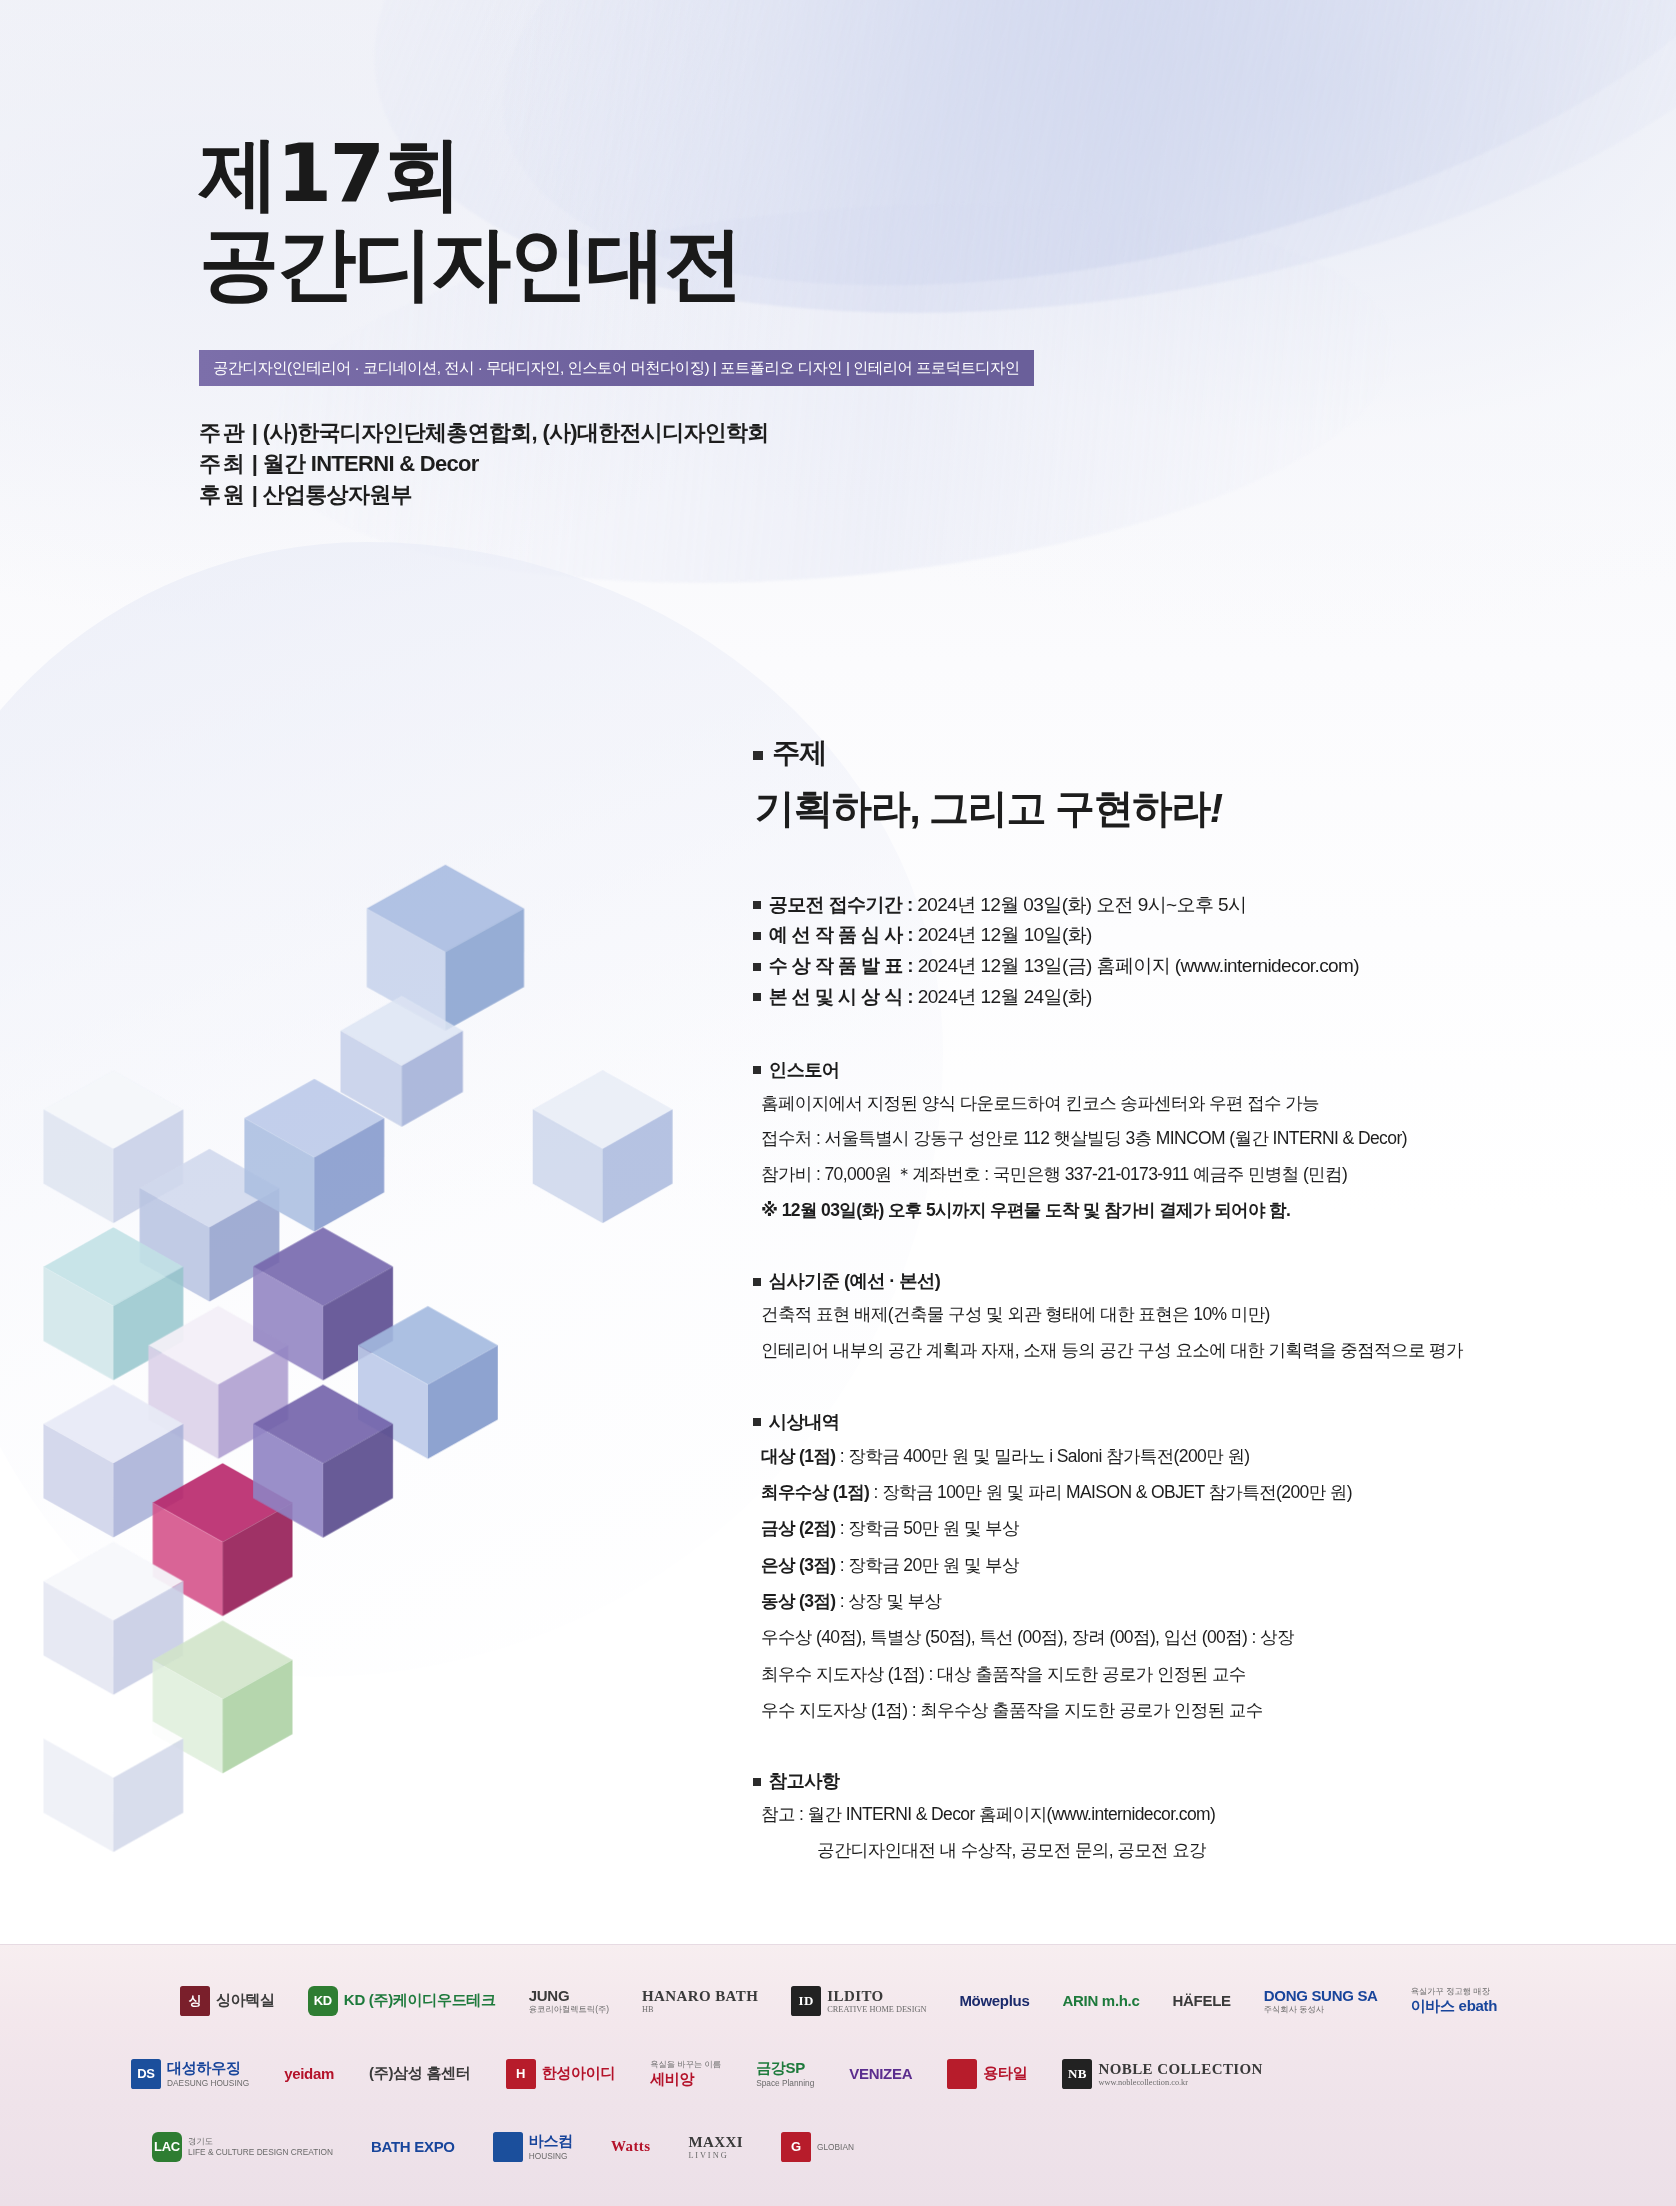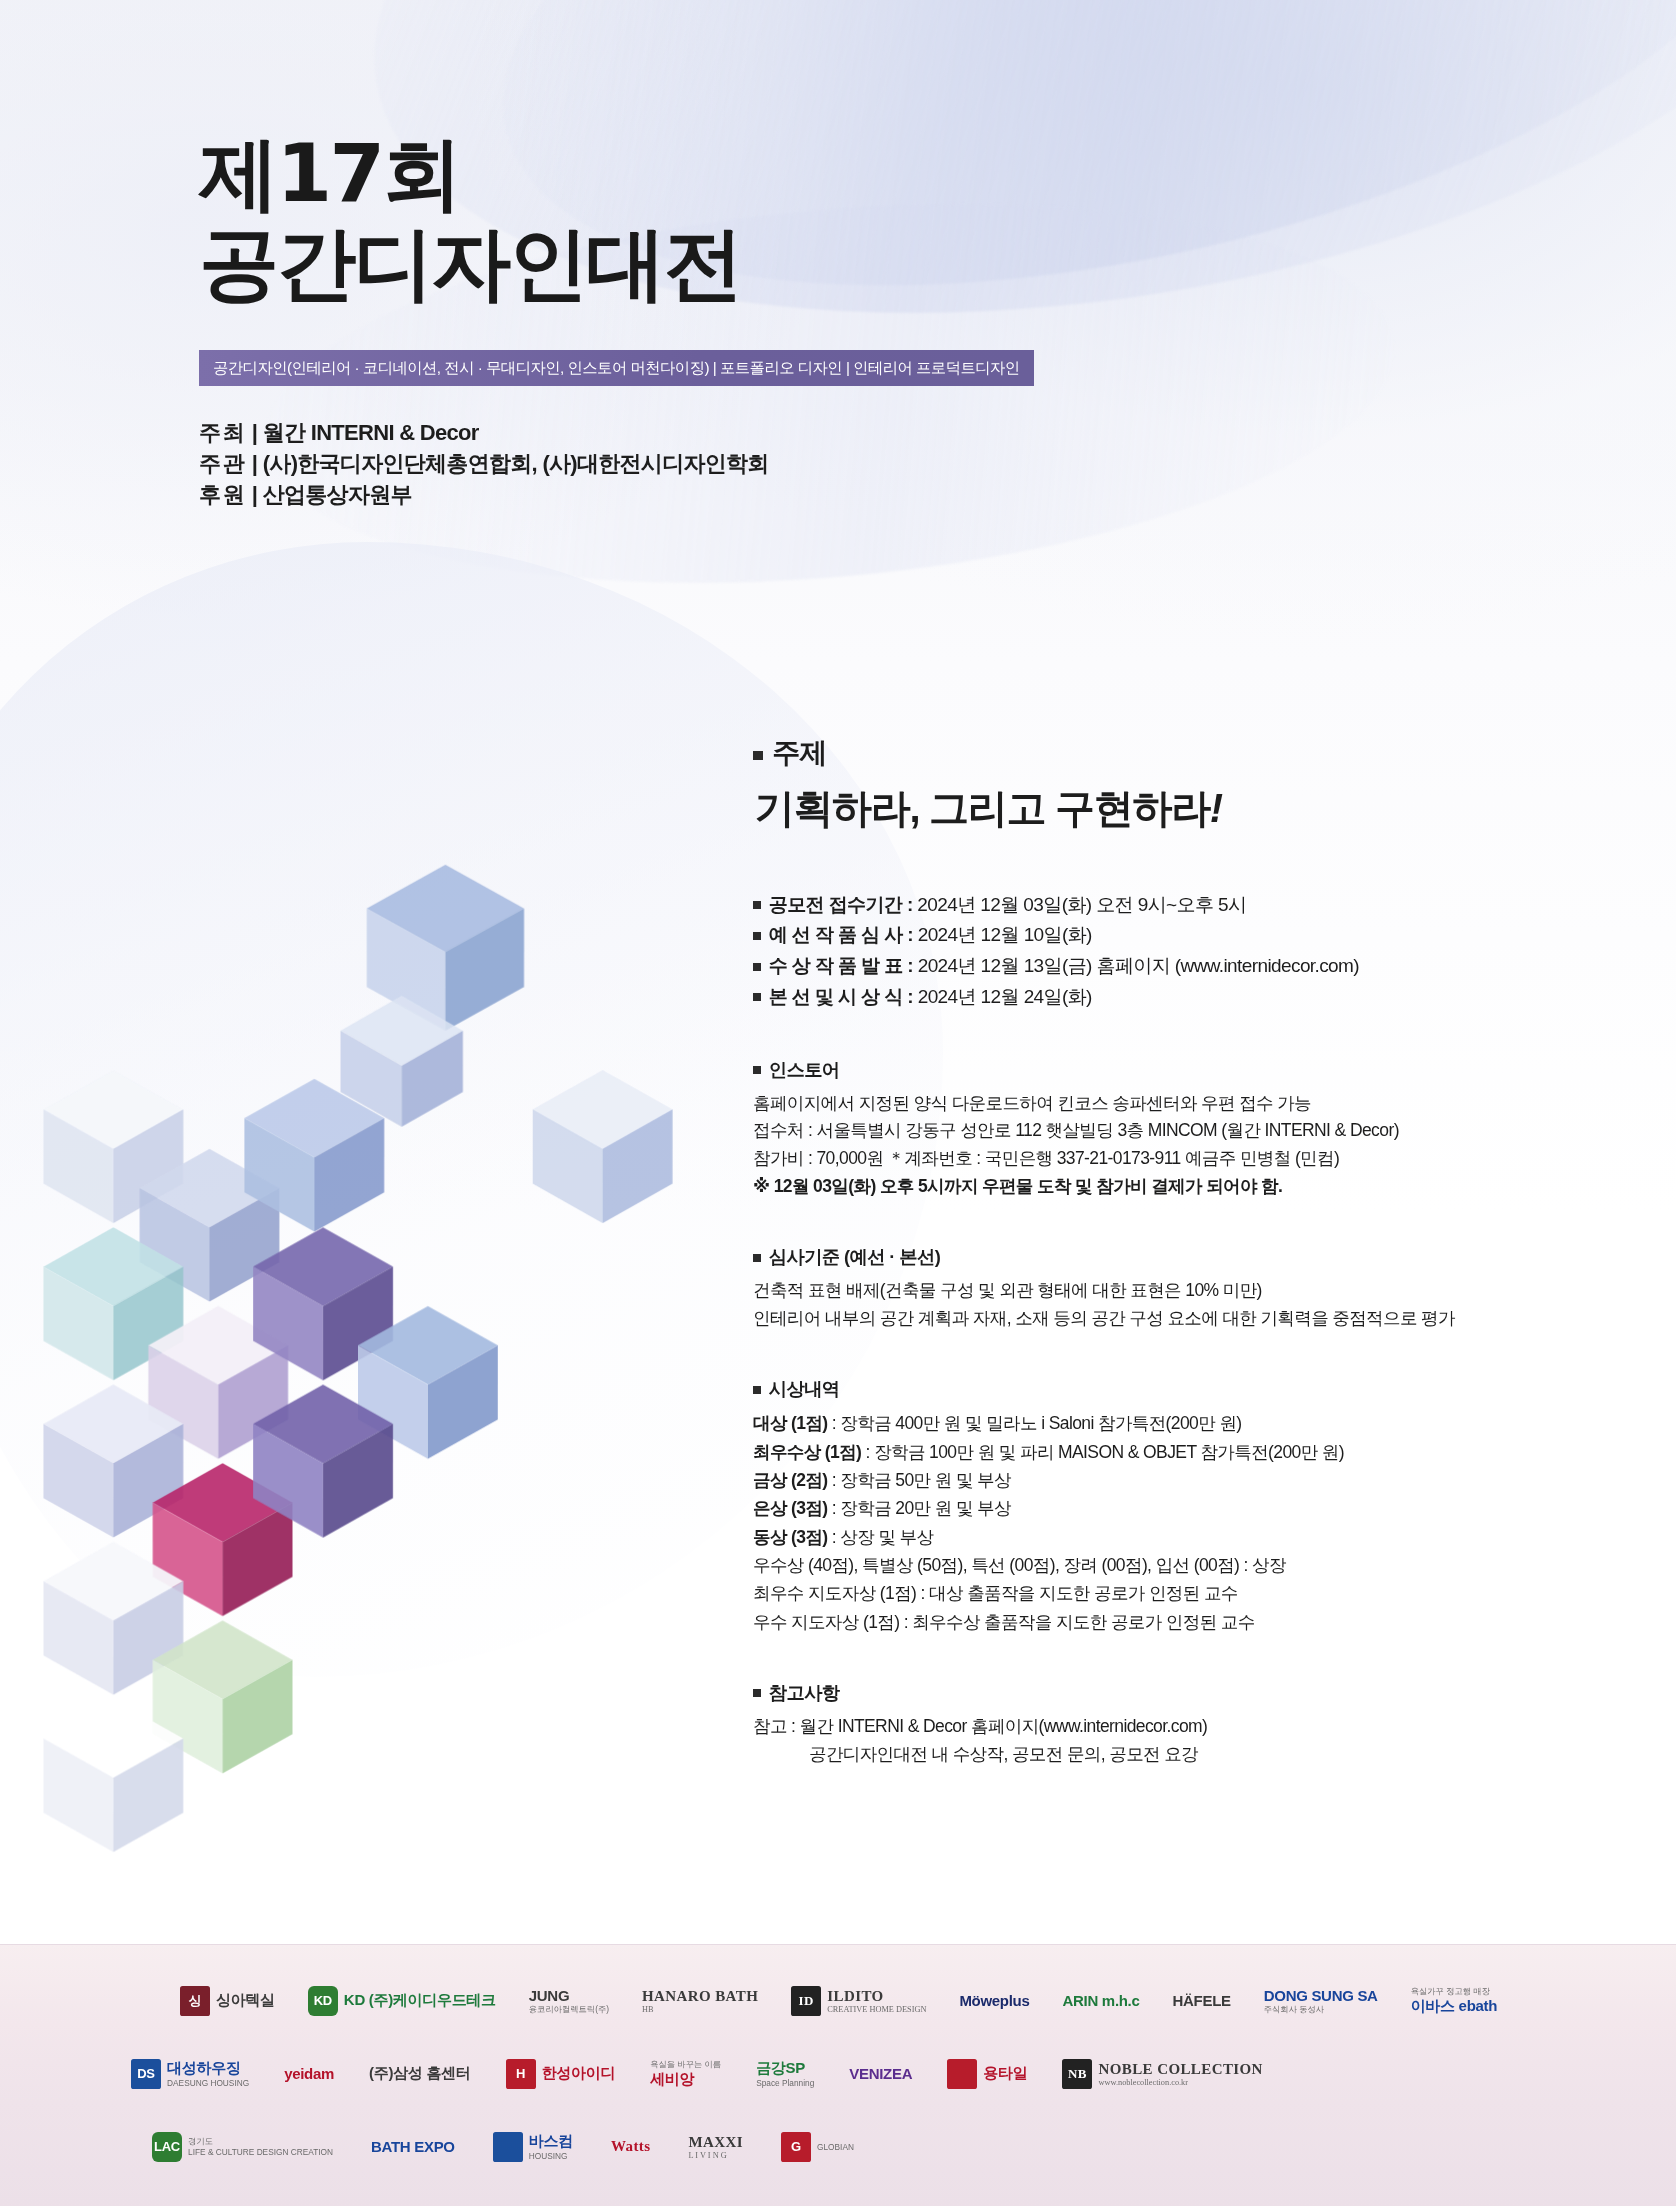--- a/index.html
+++ b/index.html
@@ -162,21 +162,21 @@
 
   .blk { margin-top: 44px; }
   .blk .h {
     font-size: 18.3px;
     font-weight: 700;
     letter-spacing: -0.6px;
     margin-bottom: 7.9px;
   }
   .blk .h .sq { width: 7.9px; height: 7.9px; margin-right: 7.9px; vertical-align: 1.7px;}
   .blk p {
-    margin: 0;
+    margin: 8px;
     font-size: 17.5px;
     line-height: 1.58;
     letter-spacing: -0.6px;
     font-weight: 400;
   }
   .blk p.note { font-weight: 700; }
   .blk p.indent { padding-left: 56px; }
 
   .award-list p { line-height: 1.62; }
   .award-list p b { font-weight: 700; }
@@ -316,28 +316,28 @@
   <div class="header">
     <h1 class="title">
       <span>제17회</span>
       <span class="l2">공간디자인대전</span>
     </h1>
 
     <div class="subject-bar">공간디자인(인테리어 · 코디네이션, 전시 · 무대디자인, 인스토어 머천다이징) | 포트폴리오 디자인 | 인테리어 프로덕트디자인</div>
 
     <div class="org-block">
       <div class="row">
+        <span class="lbl">주관</span>
+        <span> | </span>
+        <span>(사)한국디자인단체총연합회, (사)대한전시디자인학회</span>
+      </div>
+      <div class="row">
         <span class="lbl">주최</span>
         <span> | </span>
         <span>월간 INTERNI &amp; Decor</span>
-      </div>
-      <div class="row">
-        <span class="lbl">주관</span>
-        <span> | </span>
-        <span>(사)한국디자인단체총연합회, (사)대한전시디자인학회</span>
       </div>
       <div class="row">
         <span class="lbl">후원</span>
         <span> | </span>
         <span>산업통상자원부</span>
       </div>
     </div>
   </div>
 
   <div class="info">

